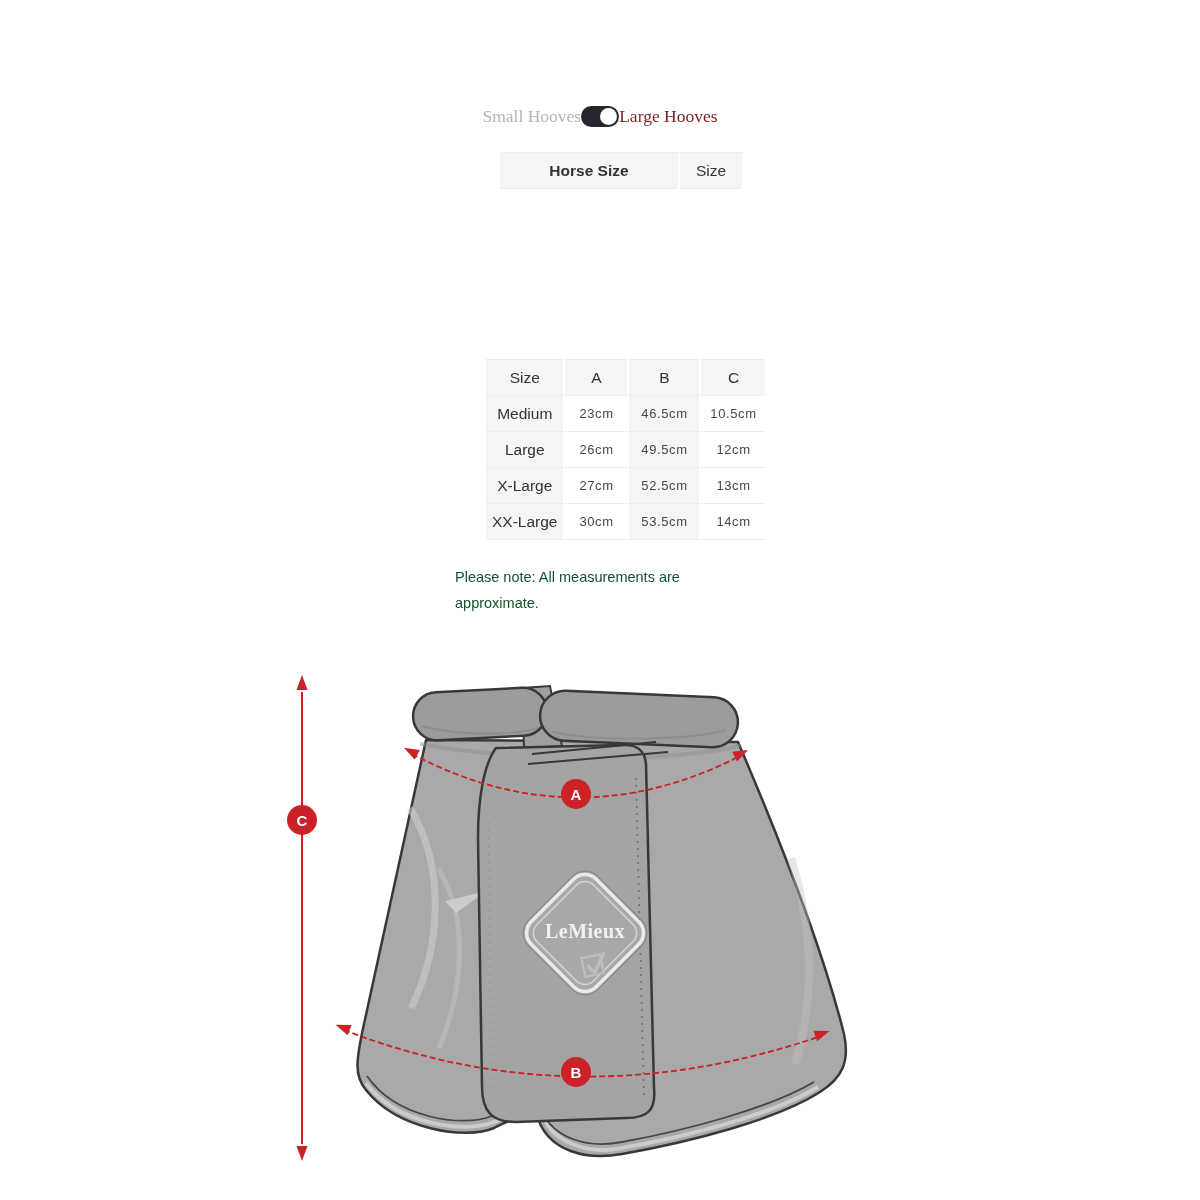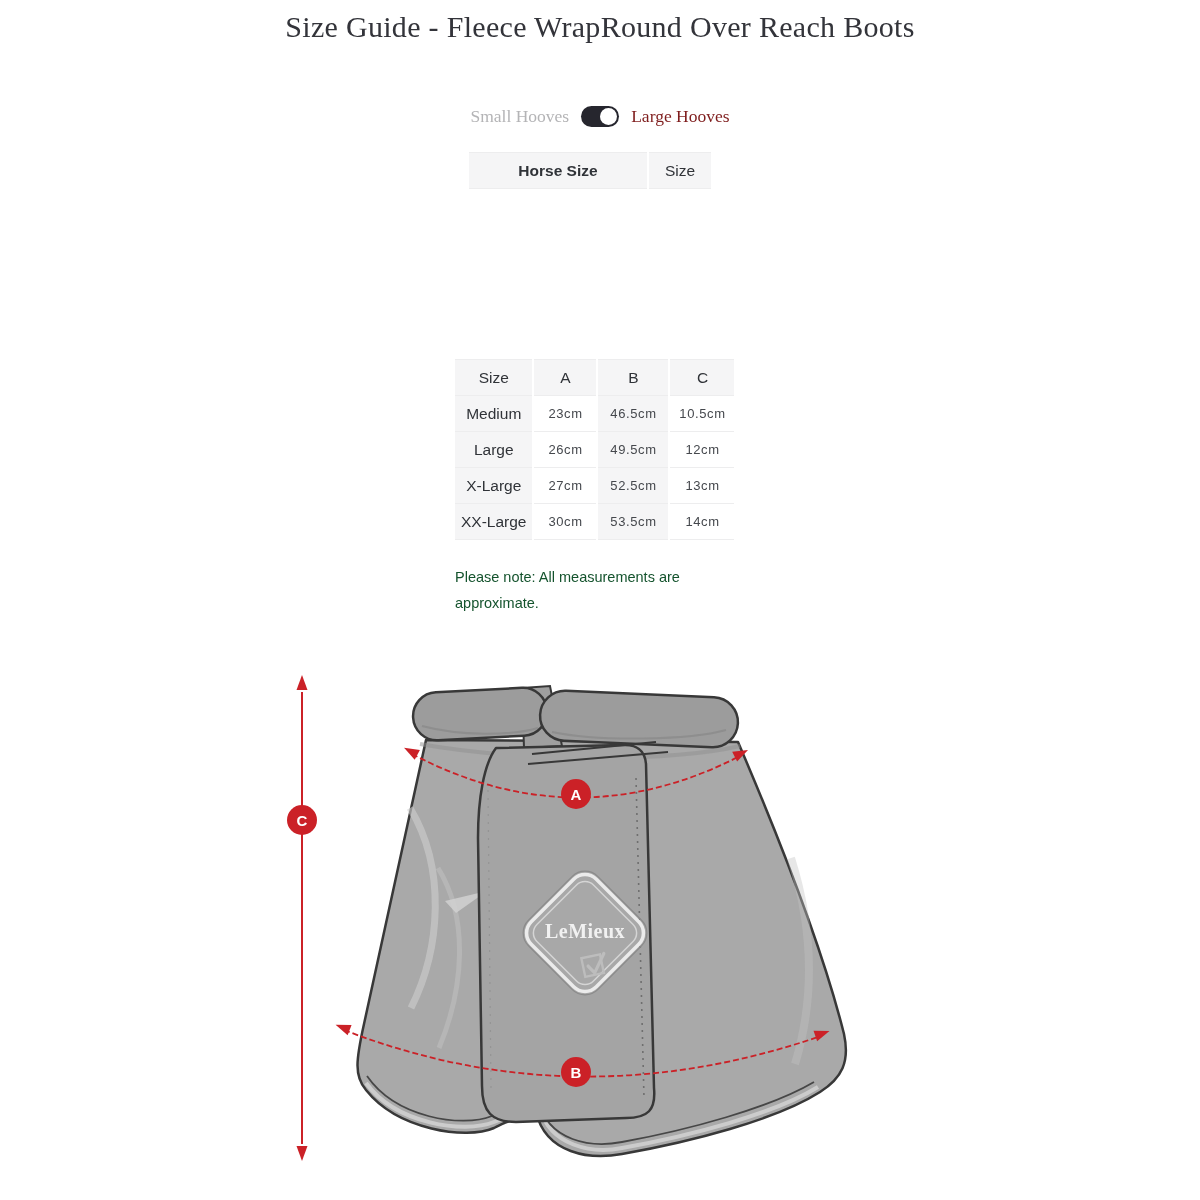--- a/index.html
+++ b/index.html
@@ -6,28 +6,28 @@
   .page{position:relative;width:1200px;height:1200px;background:#fff;overflow:hidden;
         font-family:"Liberation Sans",sans-serif;}
 
   .title{position:absolute;top:10px;left:0;width:100%;text-align:center;
          font-family:"Liberation Serif",serif;font-weight:400;font-size:30px;
          color:#33343a;letter-spacing:.3px;}
   .subtitle{position:absolute;top:64px;left:0;width:100%;text-align:center;
             font-family:"Liberation Serif",serif;font-weight:400;font-size:18px;color:#3a3b41;}
 
   .toggle-row{position:absolute;top:106px;left:0;width:100%;display:flex;
-              justify-content:center;align-items:center;gap:12px;
+              justify-content:center;align-items:center;
               font-family:"Liberation Serif",serif;font-size:17.5px;}
   .lbl-off{color:#b4b4b6;}
   .lbl-on{color:#7f1d1d;}
   .switch{position:relative;width:38px;height:21px;border-radius:11px;background:#26262e;cursor:pointer;}
   .knob{position:absolute;top:2px;right:2px;width:17px;height:17px;border-radius:50%;background:#fff;}
 
-  table{border-collapse:collapse;table-layout:fixed;position:absolute;}
+  table{border-collapse:collapse;table-layout:fixed;position:absolute;margin-left:31px;}
   th,td{border-top:1px solid #ededee;border-bottom:1px solid #ededee;
         border-left:2px solid #fff;border-right:2px solid #fff;
         height:35px;padding:0 6px;text-align:center;vertical-align:middle;
         font-size:15.5px;color:#303338;line-height:1;white-space:nowrap;}
   th{font-weight:400;background:#f5f5f6;}
   th.bold{font-weight:700;}
   td.shade{background:#f5f5f6;}
   td.val{font-size:13px;letter-spacing:.6px;color:#45484d;}
   td b{font-weight:700;}
 
@@ -42,21 +42,20 @@
 
   .diagram{position:absolute;top:668px;left:270px;width:620px;height:502px;}
   .marker-letter{font-family:"Liberation Sans",sans-serif;font-weight:700;font-size:15px;fill:#fff;}
   .brand-text{font-family:"Liberation Serif",serif;font-weight:700;font-size:20px;fill:#f1f1f1;letter-spacing:.5px;}
 </style>
 </head>
 <body>
 
 <div class="page">
 
-  <div class="title">Size Guide - Fleece WrapRound Over Reach Boots</div>
 
   <div class="toggle-row">
     <span class="lbl-off">Small Hooves</span>
     <div class="switch">
       <div class="knob"></div>
     </div>
     <span class="lbl-on">Large Hooves</span>
   </div>
 
   <table id="horse-table">

